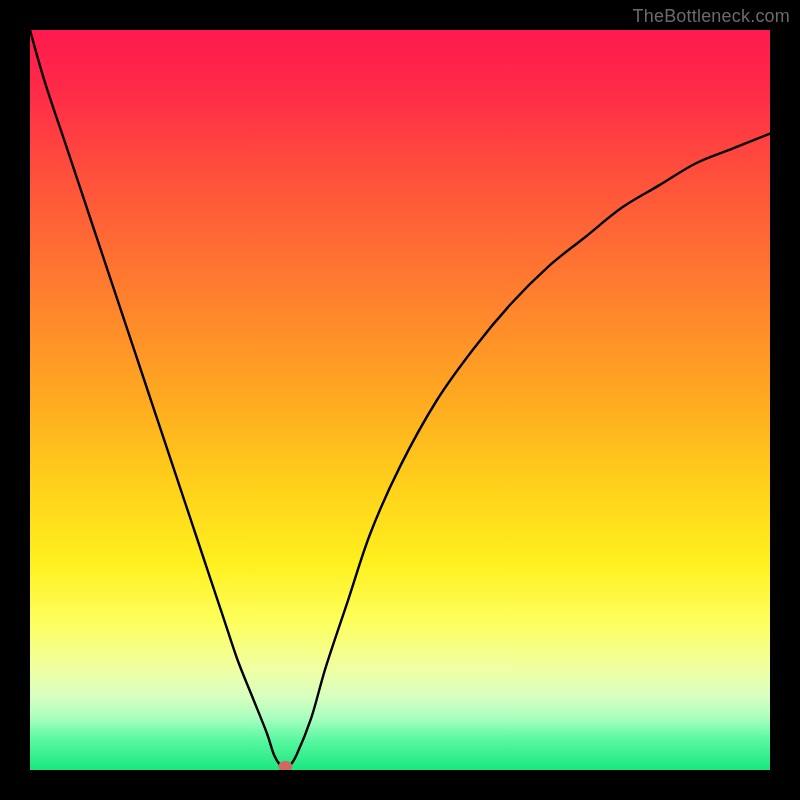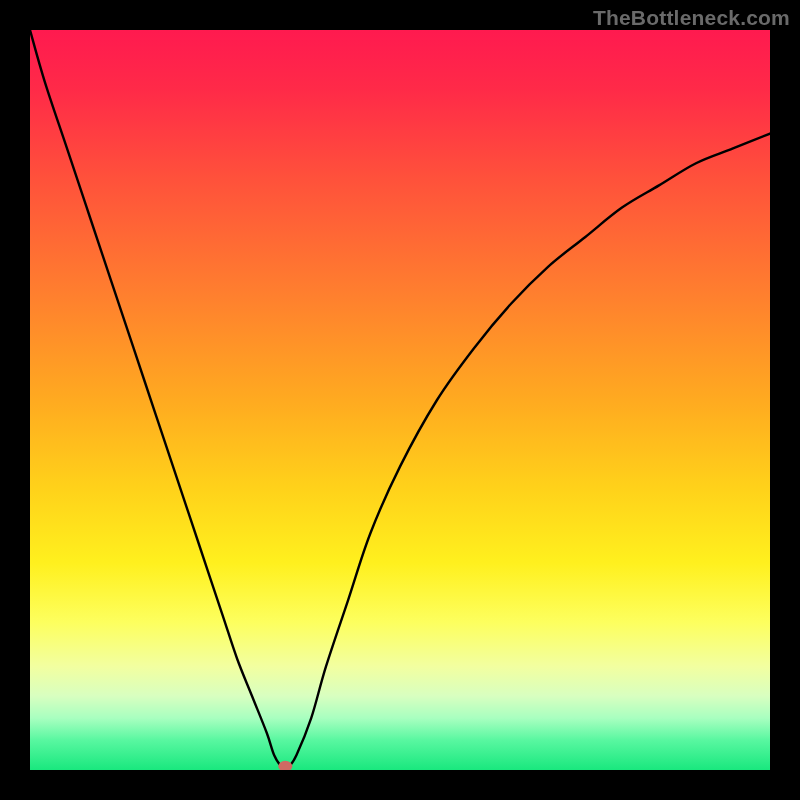--- a/index.html
+++ b/index.html
@@ -31,22 +31,22 @@
   }
   .curve {
     position: absolute;
     inset: 0;
   }
   .watermark {
     position: absolute;
     top: 6px;
     right: 10px;
     color: #6a6a6a;
-    font-size: 21px;
-    font-weight: 700;
+    font-size: 18px;
+    font-weight: 400;
     letter-spacing: 0.2px;
     user-select: none;
   }
 </style>
 </head>
 <body>
 
 <div class="frame">
   <div class="watermark">TheBottleneck.com</div>
   <div class="plot">

